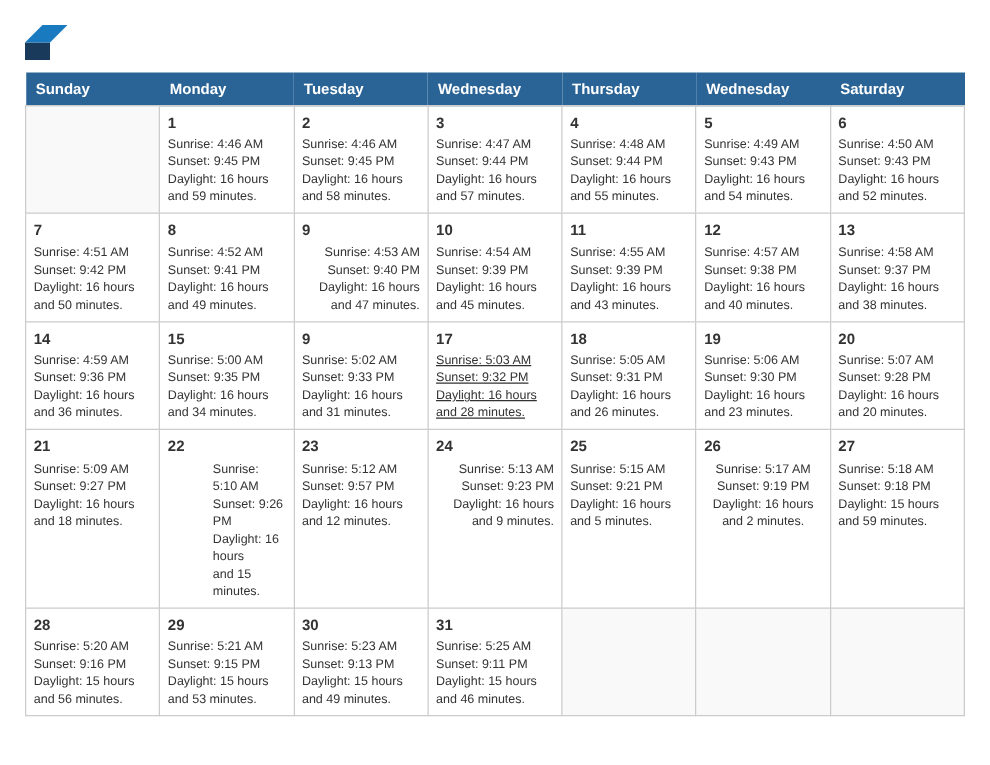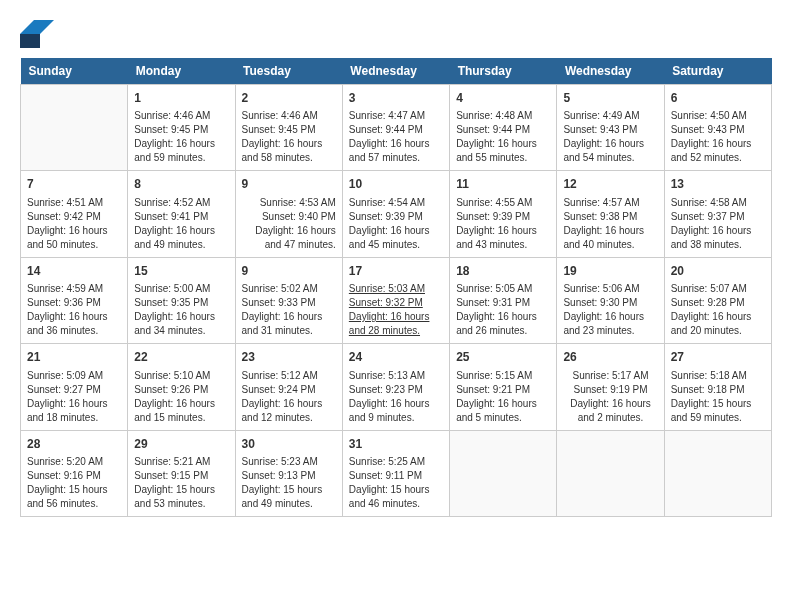--- a/index.html
+++ b/index.html
@@ -269,35 +269,35 @@
       <tr>
         <td>
           <span class="day-num">21</span>
           <div class="day-info" style="white-space: pre-line;">Sunrise: 5:09 AM
 Sunset: 9:27 PM
 Daylight: 16 hours
 and 18 minutes.</div>
         </td>
         <td>
           <span class="day-num">22</span>
-          <div class="day-info" style="white-space: pre-line;">Sunrise: 5:10 AM
+          <div class="day-info" style="white-space: pre-line; margin-left: 36px;">Sunrise: 5:10 AM
 Sunset: 9:26 PM
 Daylight: 16 hours
 and 15 minutes.</div>
         </td>
         <td>
           <span class="day-num">23</span>
           <div class="day-info" style="white-space: pre-line;">Sunrise: 5:12 AM
-Sunset: 9:24 PM
+Sunset: 9:57 PM
 Daylight: 16 hours
 and 12 minutes.</div>
         </td>
         <td>
           <span class="day-num">24</span>
-          <div class="day-info" style="white-space: pre-line;">Sunrise: 5:13 AM
+          <div class="day-info" style="white-space: pre-line; text-align: right;">Sunrise: 5:13 AM
 Sunset: 9:23 PM
 Daylight: 16 hours
 and 9 minutes.</div>
         </td>
         <td>
           <span class="day-num">25</span>
           <div class="day-info" style="white-space: pre-line;">Sunrise: 5:15 AM
 Sunset: 9:21 PM
 Daylight: 16 hours
 and 5 minutes.</div>

